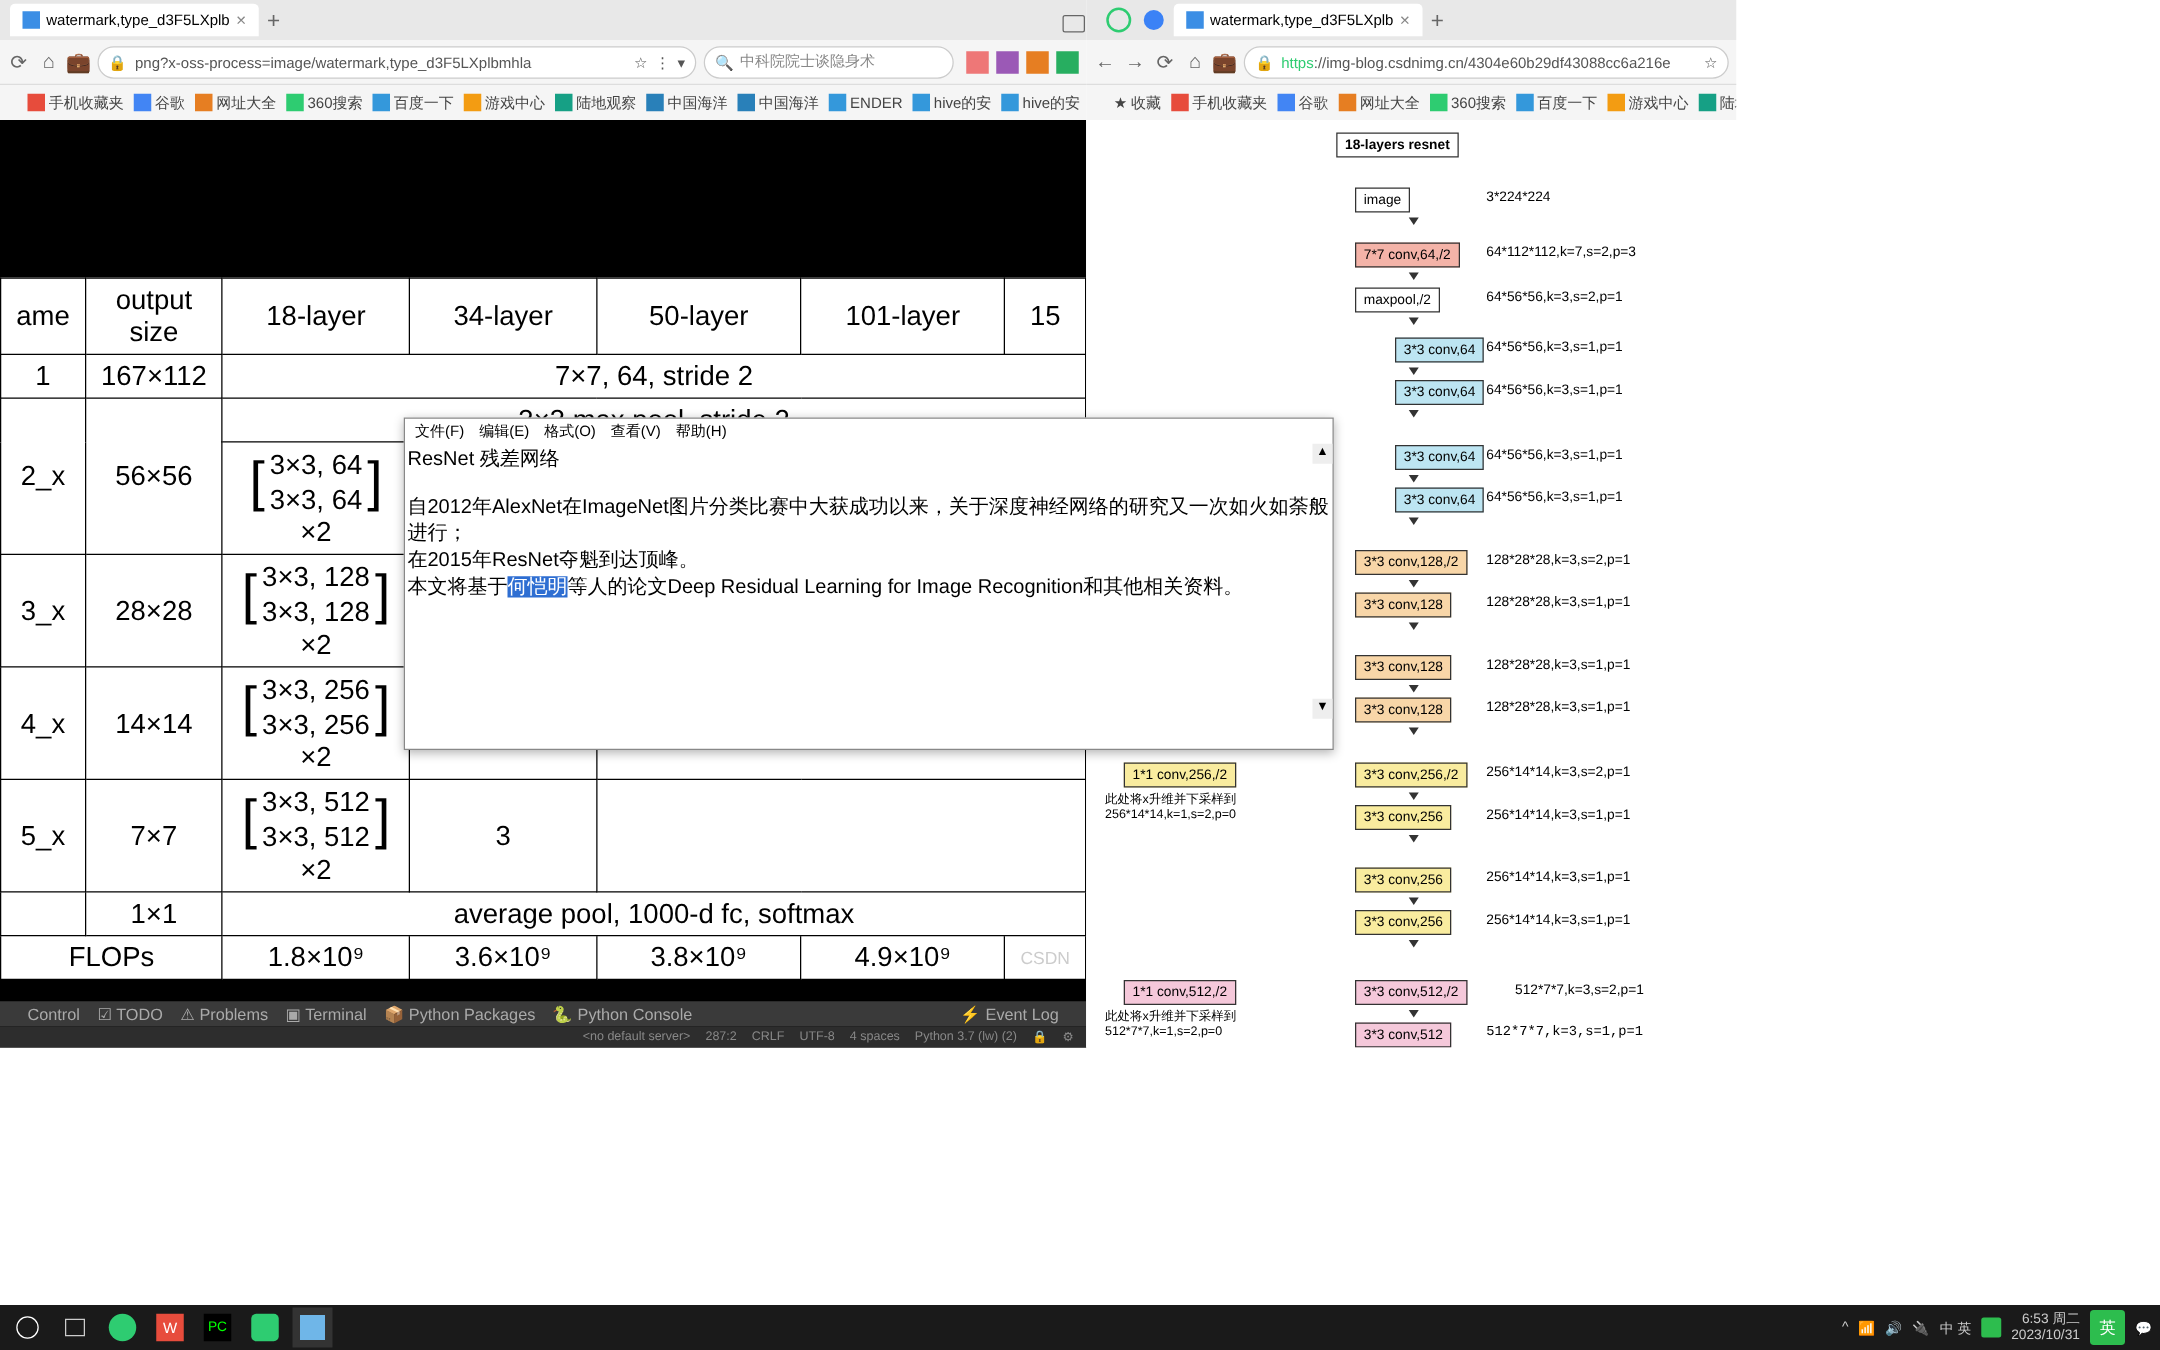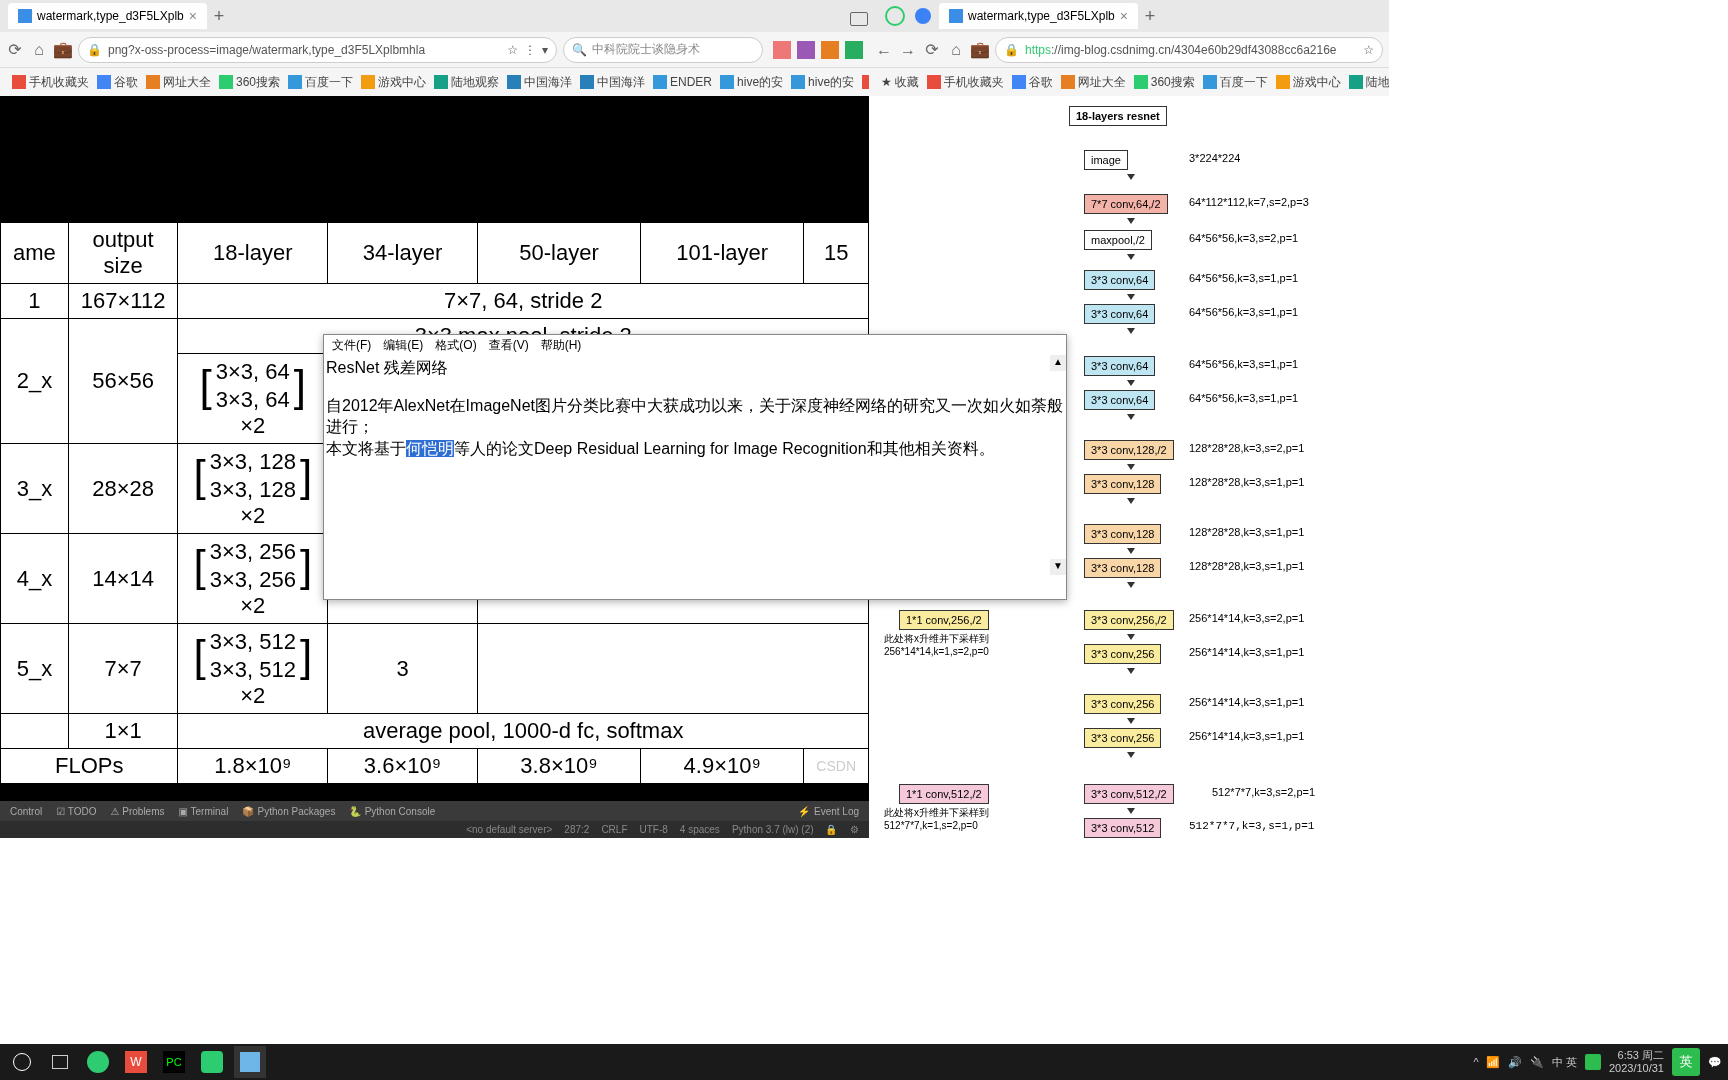--- a/index.html
+++ b/index.html
@@ -11,49 +11,49 @@
 .tab { background:#fff; height:26px; display:flex; align-items:center; padding:0 10px; font-size:12px; border-radius:4px 4px 0 0; gap:5px; }
 .tab .favicon { width:14px; height:14px; background:#3b8ee5; }
 .tab-close { color:#888; font-size:14px; }
 .new-tab { width:24px; text-align:center; font-size:18px; color:#666; }
 .toolbar { height:36px; background:#f5f5f5; display:flex; align-items:center; padding:0 6px; gap:6px; border-bottom:1px solid #ddd; }
 .tb-ico { width:18px; height:18px; color:#666; display:flex; align-items:center; justify-content:center; font-size:16px; }
 .url-box { flex:1; height:26px; background:#fff; border:1px solid #ccc; border-radius:13px; display:flex; align-items:center; padding:0 8px; font-size:12px; color:#555; gap:6px; }
 .search-box { width:200px; height:26px; background:#fff; border:1px solid #ccc; border-radius:13px; display:flex; align-items:center; padding:0 8px; font-size:12px; gap:5px; color:#888; }
 .tb-end { display:flex; gap:6px; margin-left:4px; }
 .tb-end div { width:18px; height:18px; }
-.bookmark-bar { height:28px; background:#f5f5f5; display:flex; align-items:center; padding:0 12px; gap:8px; font-size:12px; overflow:hidden; }
+.bookmark-bar { height:28px; background:#f5f5f5; display:flex; align-items:center; padding:0 22px; gap:8px; font-size:12px; overflow:hidden; }
 .bm { display:flex; align-items:center; gap:3px; color:#444; white-space:nowrap; }
 .bm-ico { width:14px; height:14px; }
 
 .content-left { position:absolute; top:96px; left:0; right:0; bottom:0; background:#000; }
 .table-wrap { position:absolute; top:126px; left:0; background:#fff; }
 table.resnet { border-collapse:collapse; font-family:"Times New Roman",serif; font-size:22px; }
 table.resnet td { border:1px solid #000; text-align:center; vertical-align:middle; padding:4px 12px; }
 .bracket { display:inline-flex; align-items:center; }
 .bracket::before { content:"["; font-size:44px; font-weight:100; }
 .bracket::after { content:"]"; font-size:44px; font-weight:100; }
 .bstack { display:inline-flex; flex-direction:column; line-height:1.25; padding:0 4px; }
 .mult { font-size:22px; }
 
 
-.ide-bar { position:absolute; bottom:17px; left:0; right:0; height:20px; background:#3a3a3a; color:#aaa; font-size:10px; display:flex; align-items:center; padding:0 10px; gap:14px; }
+.ide-bar { position:absolute; bottom:17px; left:0; right:0; height:20px; background:#3a3a3a; color:#aaa; font-size:13px; display:flex; align-items:center; padding:0 22px; gap:14px; }
 .ide-bar .right { margin-left:auto; display:flex; gap:12px; }
 .ide-status { position:absolute; bottom:0; left:0; right:0; height:17px; background:#2d2d2d; color:#888; font-size:10px; display:flex; align-items:center; justify-content:flex-end; gap:12px; padding:0 10px; }
 
 
 .right-browser { position:absolute; left:869px; top:0; width:520px; height:838px; background:#fff; }
 .rb-nav { display:flex; gap:10px; padding:0 8px; align-items:center; }
 .rb-content { position:absolute; top:96px; left:0; right:0; bottom:0; background:#fff; overflow:hidden; }
 .diagram { position:relative; width:100%; height:100%; }
 .dbox { position:absolute; border:1px solid #333; background:#fff; font-size:11px; text-align:center; padding:3px 6px; white-space:nowrap; }
 .dbox.title { font-weight:bold; }
 .dann { position:absolute; font-size:11px; white-space:nowrap; }
 .c-red { background:#f4b3a8 !important; }
-.c-blue { background:#bde5f2 !important; }
+.c-blue { background:#bde5f2 !important;margin-left:32px; }
 .c-orange { background:#f8d6a8 !important; }
 .c-yellow { background:#f9ec9f !important; }
 .c-pink { background:#f5c8da !important; }
 .arrow { position:absolute; width:0; height:0; border-left:4px solid transparent; border-right:4px solid transparent; border-top:6px solid #333; }
 
 
 .notepad { position:absolute; left:323px; top:334px; width:744px; height:266px; background:#fff; border:1px solid #888; box-shadow:0 2px 8px rgba(0,0,0,.3); }
 .np-title { height:24px; background:#f0f0f0; display:flex; align-items:center; padding:0 6px; font-size:12px; }
 .np-title .ico { width:14px; height:14px; background:#6fb6e8; margin-right:5px; }
 .np-ctl { margin-left:auto; display:flex; gap:18px; font-size:13px; color:#555; }
@@ -409,20 +409,21 @@
     <span>文件(F)</span>
     <span>编辑(E)</span>
     <span>格式(O)</span>
     <span>查看(V)</span>
     <span>帮助(H)</span>
   </div>
   <div class="np-body">
     <div>ResNet 残差网络</div>
     <div style="height:16px"></div>
     <div>自2012年AlexNet在ImageNet图片分类比赛中大获成功以来，关于深度神经网络的研究又一次如火如荼般进行；</div>
+    <div>在2015年ResNet夺魁到达顶峰。</div>
     <div><span>本文将基于</span><span class="sel">何恺明</span><span>等人的论文Deep Residual Learning for Image Recognition和其他相关资料。</span></div>
     <div class="scroll-up">▲</div>
     <div class="scroll-dn">▼</div>
   </div>
 </div>
 
 <div class="taskbar">
   <div class="task-ico">
       <div style="width:18px;height:18px;border:1.5px solid #fff;border-radius:50%"></div>
     </div>

